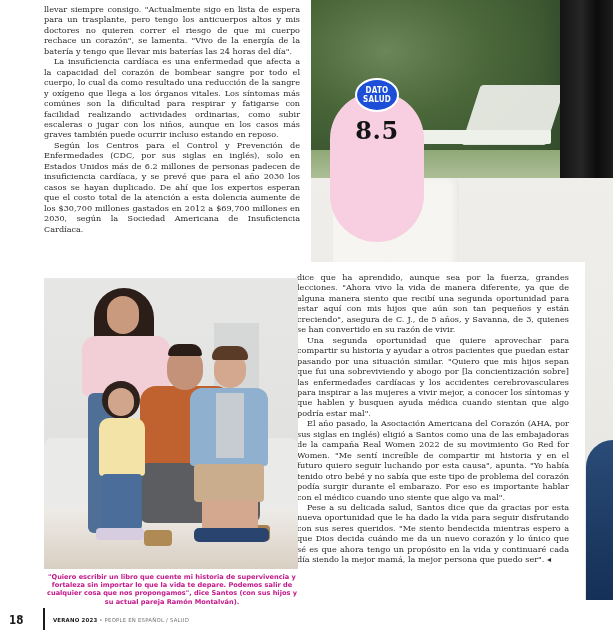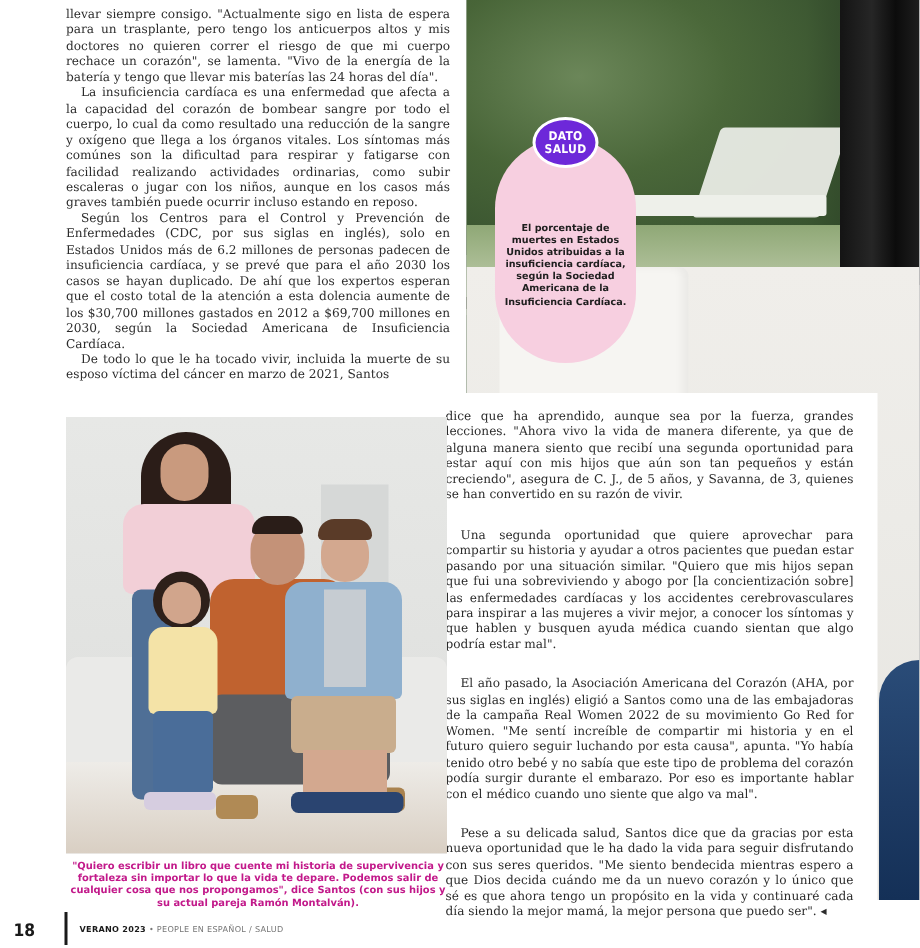--- a/index.html
+++ b/index.html
@@ -59,30 +59,30 @@
     .col-left p.indent { text-indent: 10px; }
 
     .white-box {
       position: absolute; left: 305px; top: 262px; width: 280px; height: 345px; background: #ffffff;
     }
     .col-right {
       position: absolute; left: 297px; top: 272px; width: 272px;
       font-size: 8.1px; line-height: 10.45px; text-align: justify; color: #2b2b2b;
     }
     .col-right p { margin: 0; }
-    .col-right p.indent { text-indent: 10px; margin-top: 16px; }
+    .col-right p.indent { text-indent: 10px; }
 
     .stat-card {
       position: absolute; left: 330px; top: 92px; width: 94px; height: 150px;
       background: #f7cfe0; border-radius: 47px;
       text-align: center; font-family: "DejaVu Sans", "Liberation Sans", sans-serif;
     }
     .stat-badge {
       position: absolute; left: 355px; top: 78px; width: 44px; height: 34px;
-      background: #6d28d9; border: 2px solid #ffffff; border-radius: 22px / 17px;
+      background: #1d4ed8; border: 2px solid #ffffff; border-radius: 22px / 17px;
       color: #ffffff; font-family: "DejaVu Sans Condensed", "DejaVu Sans", sans-serif;
       font-weight: bold; font-size: 8px; line-height: 9px; text-align: center;
       padding-top: 6px; letter-spacing: .2px;
     }
     .stat-number {
       position: absolute; left: 0; top: 24px; width: 100%;
       font-family: "DejaVu Serif", "Liberation Serif", serif; font-weight: bold;
       font-size: 24px; color: #141414; letter-spacing: .5px;
     }
     .stat-desc {
@@ -162,25 +162,24 @@
   <div class="sofa"></div>
   <div class="pillow" style="left:22px;"></div>
   <div class="pillow" style="left:78px;"></div>
   <div class="denim"></div>
 </div>
 
 <div class="col-left">
   <p>llevar siempre consigo. "Actualmente sigo en lista de espera para un trasplante, pero tengo los anticuerpos altos y mis doctores no quieren correr el riesgo de que mi cuerpo rechace un corazón", se lamenta. "Vivo de la energía de la batería y tengo que llevar mis baterías las 24 horas del día".</p>
   <p class="indent">La insuficiencia cardíaca es una enfermedad que afecta a la capacidad del corazón de bombear sangre por todo el cuerpo, lo cual da como resultado una reducción de la sangre y oxígeno que llega a los órganos vitales. Los síntomas más comúnes son la dificultad para respirar y fatigarse con facilidad realizando actividades ordinarias, como subir escaleras o jugar con los niños, aunque en los casos más graves también puede ocurrir incluso estando en reposo.</p>
   <p class="indent">Según los Centros para el Control y Prevención de Enfermedades (CDC, por sus siglas en inglés), solo en Estados Unidos más de 6.2 millones de personas padecen de insuficiencia cardíaca, y se prevé que para el año 2030 los casos se hayan duplicado. De ahí que los expertos esperan que el costo total de la atención a esta dolencia aumente de los $30,700 millones gastados en 2012 a $69,700 millones en 2030, según la Sociedad Americana de Insuficiencia Cardíaca.</p>
-  <p class="indent">De todo lo que le ha tocado vivir, incluida la muerte de su esposo víctima del cáncer en marzo de 2021, Santos</p>
 </div>
 
 <div class="stat-card">
-  <div class="stat-desc">El porcentaje de muertes en Estados Unidos atribuidas a la insuficiencia cardíaca, según la Sociedad Americana de la Insuficiencia Cardíaca.</div>
+  <div class="stat-number">8.5</div>
 </div>
 <div class="stat-badge">
   <div>DATO</div>
   <div>SALUD</div>
 </div>
 
 <div class="white-box"></div>
 <div class="col-right">
   <p>dice que ha aprendido, aunque sea por la fuerza, grandes lecciones. "Ahora vivo la vida de manera diferente, ya que de alguna manera siento que recibí una segunda oportunidad para estar aquí con mis hijos que aún son tan pequeños y están creciendo", asegura de C. J., de 5 años, y Savanna, de 3, quienes se han convertido en su razón de vivir.</p>
   <p class="indent">Una segunda oportunidad que quiere aprovechar para compartir su historia y ayudar a otros pacientes que puedan estar pasando por una situación similar. "Quiero que mis hijos sepan que fui una sobreviviendo y abogo por [la concientización sobre] las enfermedades cardíacas y los accidentes cerebrovasculares para inspirar a las mujeres a vivir mejor, a conocer los síntomas y que hablen y busquen ayuda médica cuando sientan que algo podría estar mal".</p>

